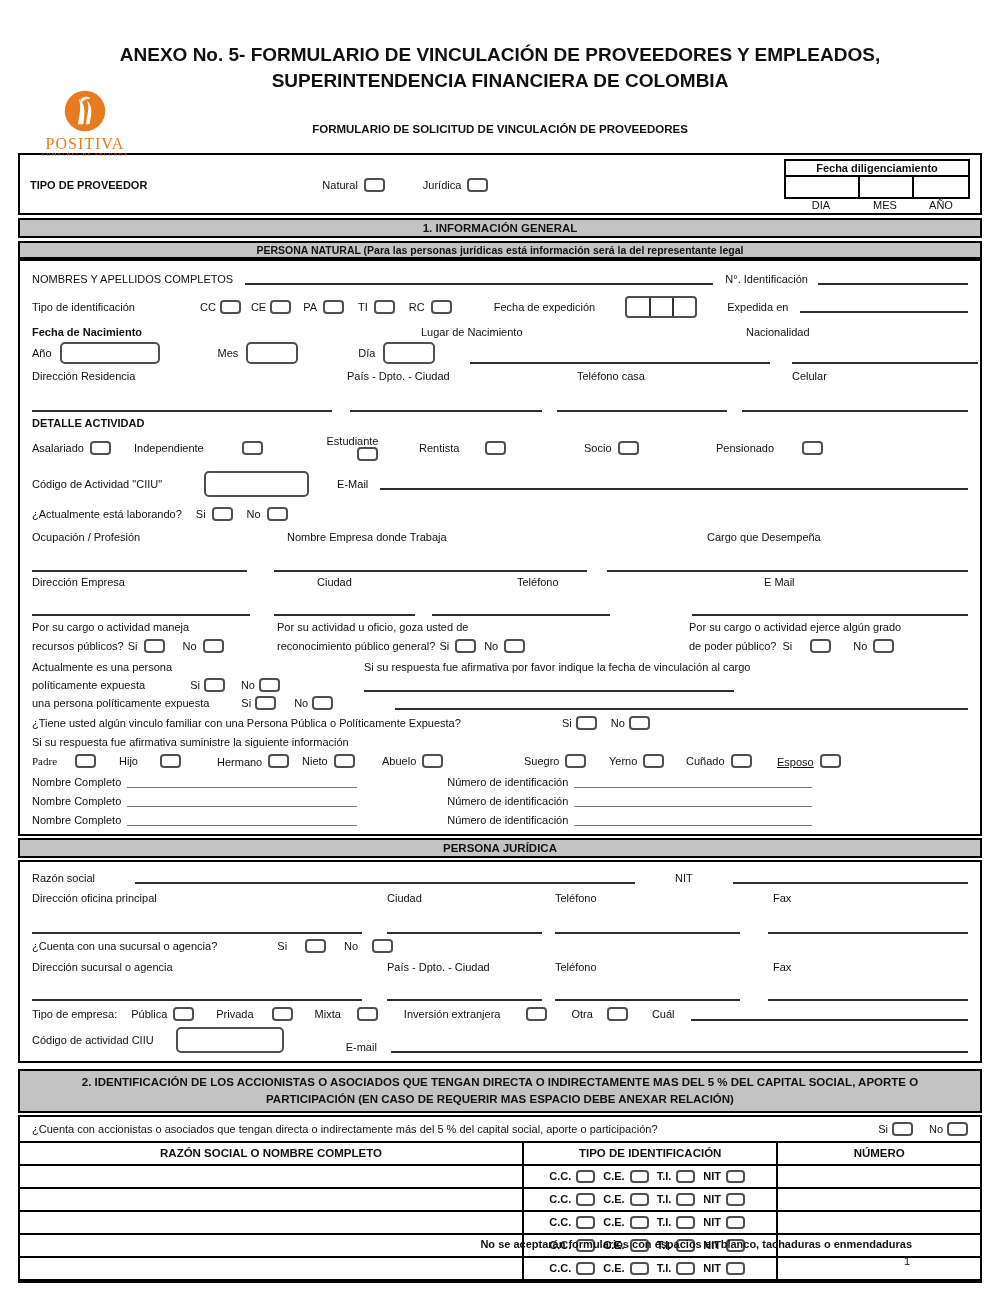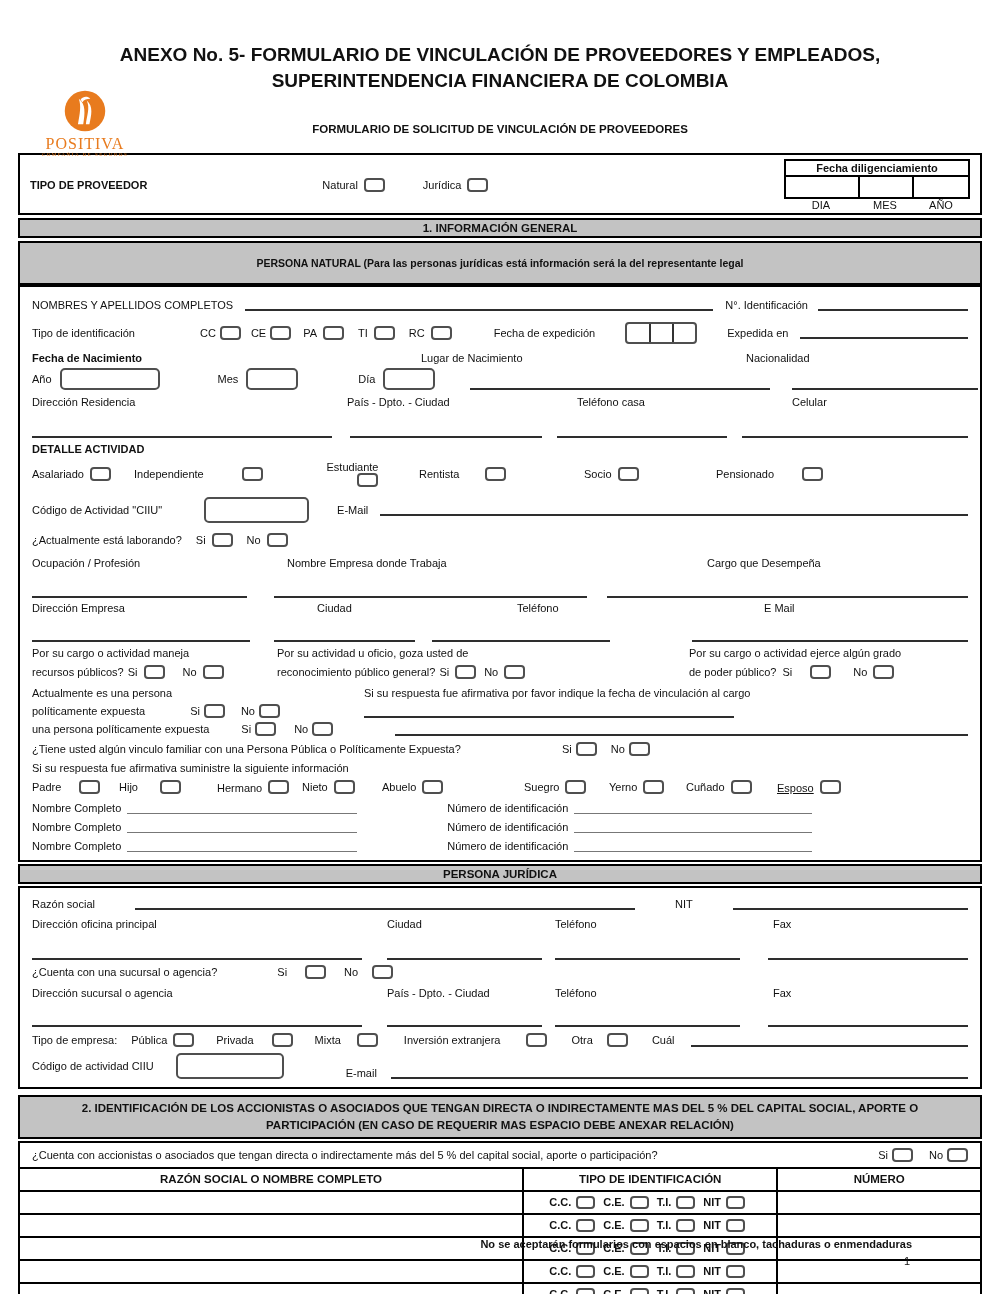--- a/index.html
+++ b/index.html
@@ -16,21 +16,21 @@
   }
   .title { text-align: center; font-weight: bold; font-size: 19px; line-height: 1.35; padding-top: 42px; }
   .header-sub { position: relative; height: 58px; margin-top: 2px; }
   .logo { position: absolute; left: 30px; top: -6px; width: 110px; text-align: center; }
   .logo-name { font-family: "Liberation Serif", serif; color: #E87B1E; font-size: 16px; letter-spacing: 1px; line-height: 1; margin-top: 1px; }
   .logo-tag { font-family: "Liberation Serif", serif; color: #E87B1E; font-size: 5px; letter-spacing: 1.5px; line-height: 1; }
   .subtitle { position: absolute; left: 0; right: 0; top: 28px; text-align: center; font-weight: bold; font-size: 11.5px; }
   .sheet { margin: 0 18px; }
   .frame { border: 2px solid #000; background: #fff; }
   .bar { background: #C3C3C3; border: 2px solid #000; font-weight: bold; text-align: center; font-size: 11.5px; padding: 2px 6px; margin-top: 3px; }
-  .bar.small { font-size: 10.5px; padding: 14px 6px; }
+  .bar.small { font-size: 10.5px; padding: 1px 6px; }
   .row { display: flex; align-items: center; padding: 0 12px; }
   .chk { display: inline-block; width: 21px; height: 14px; border: 2px solid #4f4f4f; border-radius: 4px; background: #fff; vertical-align: middle; margin-left: 6px; flex: none; }
   .ul { border-bottom: 2px solid #2e2e2e; height: 12px; flex: none; }
   .ul.grow { flex: 1; }
   .ul.thin { border-bottom: 1.5px solid #777; }
   .ibox { border: 2px solid #4f4f4f; border-radius: 5px; height: 22px; background: #fff; flex: none; }
   .cells3 { display: flex; border: 2px solid #4f4f4f; border-radius: 4px; height: 22px; width: 72px; flex: none; background: #fff; }
   .cells3 > div { flex: 1; border-right: 2px solid #333; }
   .cells3 > div:last-child { border-right: none; }
   .b { font-weight: bold; }
@@ -301,21 +301,21 @@
           <span class="chk" style="margin-left:4px;"></span>
         <span class="lbl" style="margin-left:14px;">No</span>
           <span class="chk" style="margin-left:4px;"></span>
       </div>
 
       <div class="row" style="margin-top:6px;">
         <span class="lbl">Si su respuesta fue afirmativa suministre la siguiente información</span>
       </div>
 
       <div class="row" style="margin-top:6px;">
-        <span style="width:87px; display:flex; align-items:center;">
+        <span style="width:87px; display:flex; align-items:center;font-family:Liberation Serif, serif;">
             <span class="lbl">Padre</span>
             <span class="chk" style="margin-left:18px;"></span>
           </span>
         <span style="width:98px; display:flex; align-items:center;">
             <span class="lbl">Hijo</span>
             <span class="chk" style="margin-left:22px;"></span>
           </span>
         <span style="width:85px; display:flex; align-items:flex-end;">
             <span class="lbl">Hermano</span>
             <span class="chk"></span>

